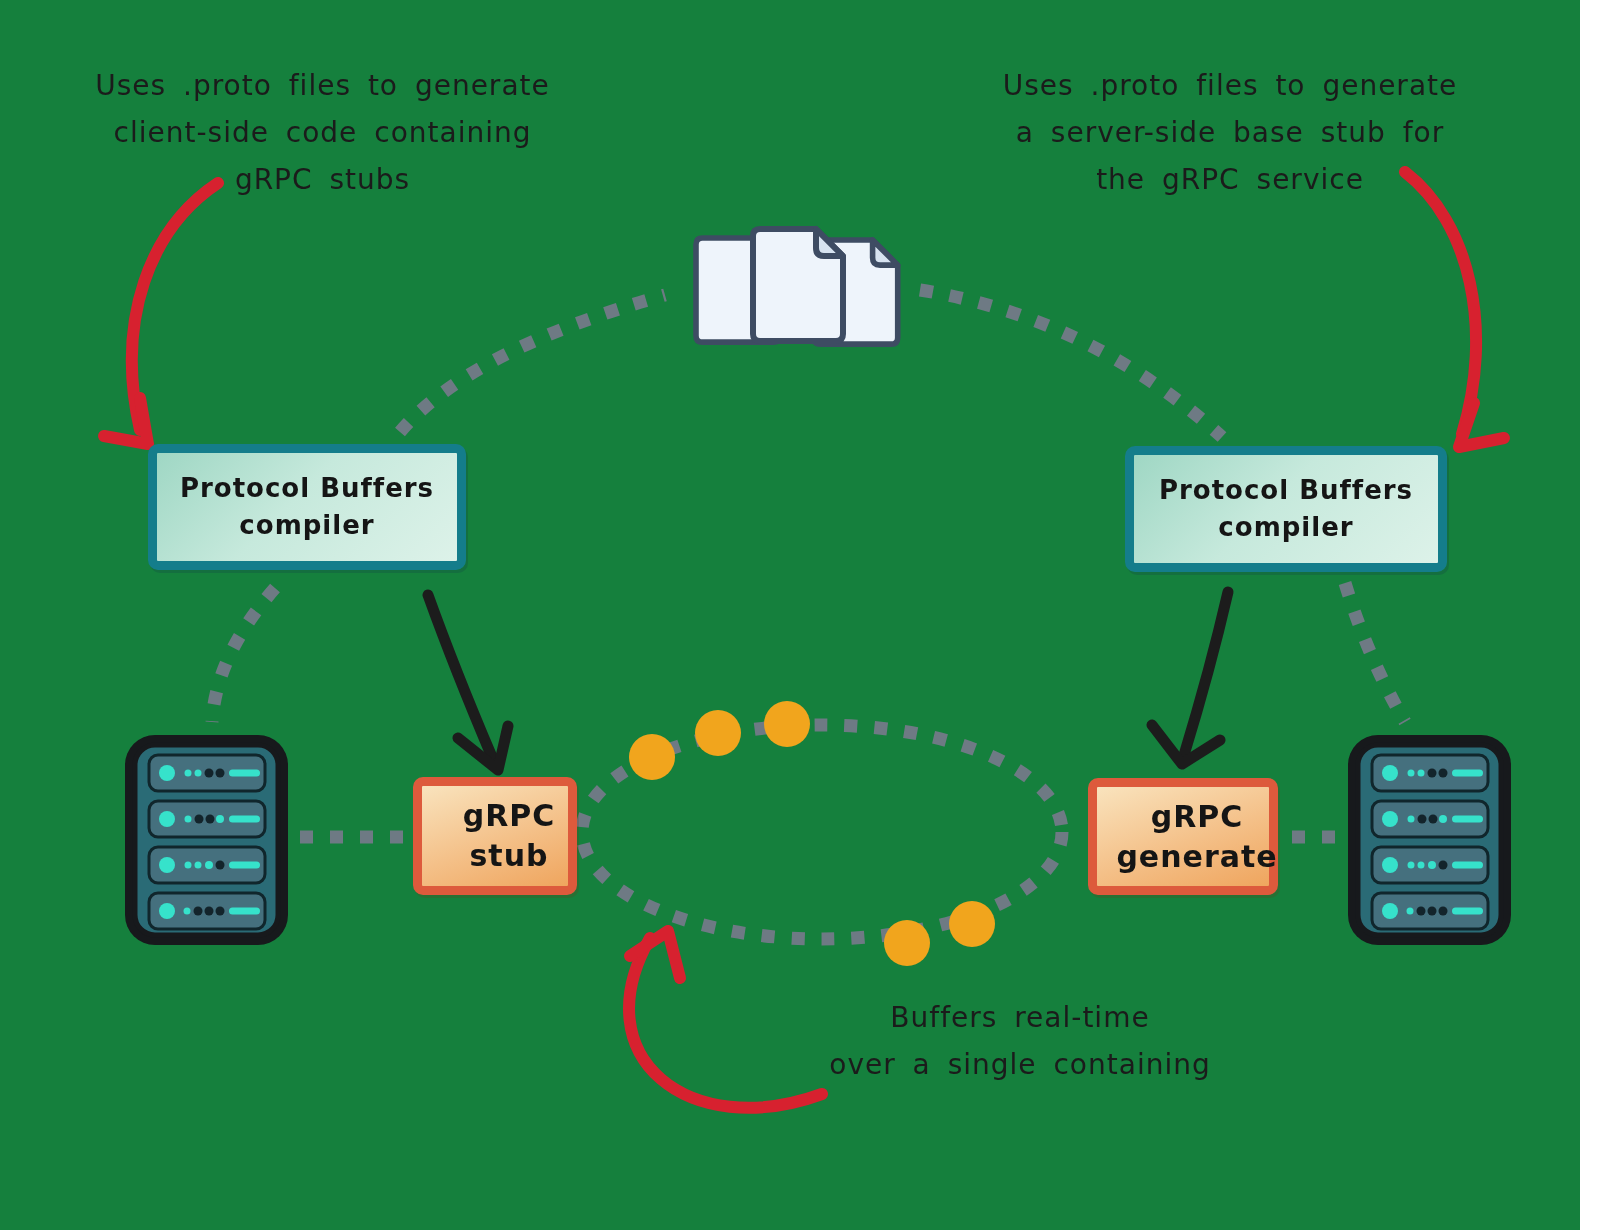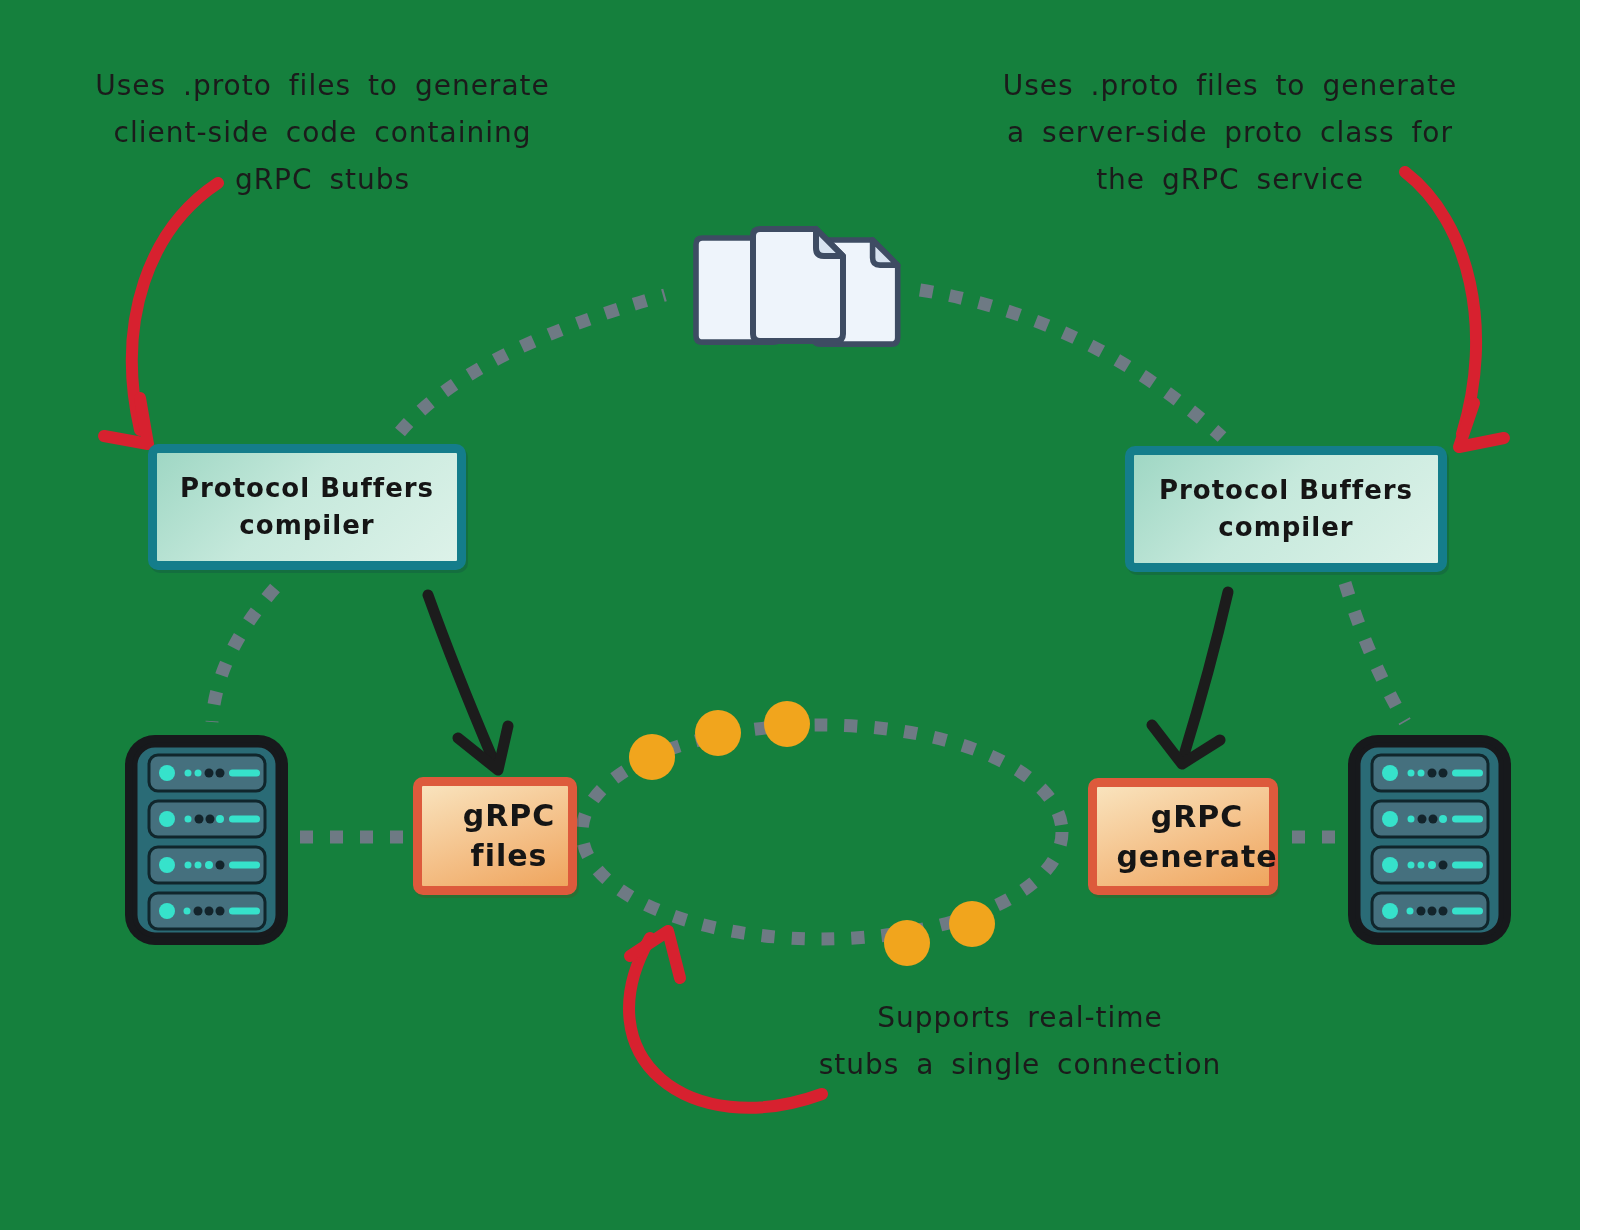--- a/index.html
+++ b/index.html
@@ -131,42 +131,42 @@
   </svg>
 
   <div class="note" style="left:55px;top:62px;width:535px;">
     <div>Uses .proto files to generate</div>
     <div>client-side code containing</div>
     <div>gRPC stubs</div>
   </div>
 
   <div class="note" style="left:965px;top:62px;width:530px;">
     <div>Uses .proto files to generate</div>
-    <div>a server-side proto class for</div>
+    <div>a server-side base stub for</div>
     <div>the gRPC service</div>
   </div>
 
   <div class="note" style="left:755px;top:994px;width:530px;">
-    <div>Supports real-time</div>
-    <div>stubs a single connection</div>
+    <div>Buffers real-time</div>
+    <div>over a single containing</div>
   </div>
 
   <div class="node compiler" style="left:148px;top:444px;width:318px;height:126px;">
     <div>Protocol Buffers</div>
     <div>compiler</div>
   </div>
 
   <div class="node compiler" style="left:1125px;top:446px;width:322px;height:126px;">
     <div>Protocol Buffers</div>
     <div>compiler</div>
   </div>
 
   <div class="node orange-node" style="left:413px;top:777px;width:164px;height:118px;">
     <div>gRPC</div>
-    <div>files</div>
+    <div>stub</div>
   </div>
 
   <div class="node orange-node" style="left:1088px;top:778px;width:190px;height:117px;">
     <div>gRPC</div>
     <div>generate</div>
   </div>
 
 </div>
 
 </body></html>

